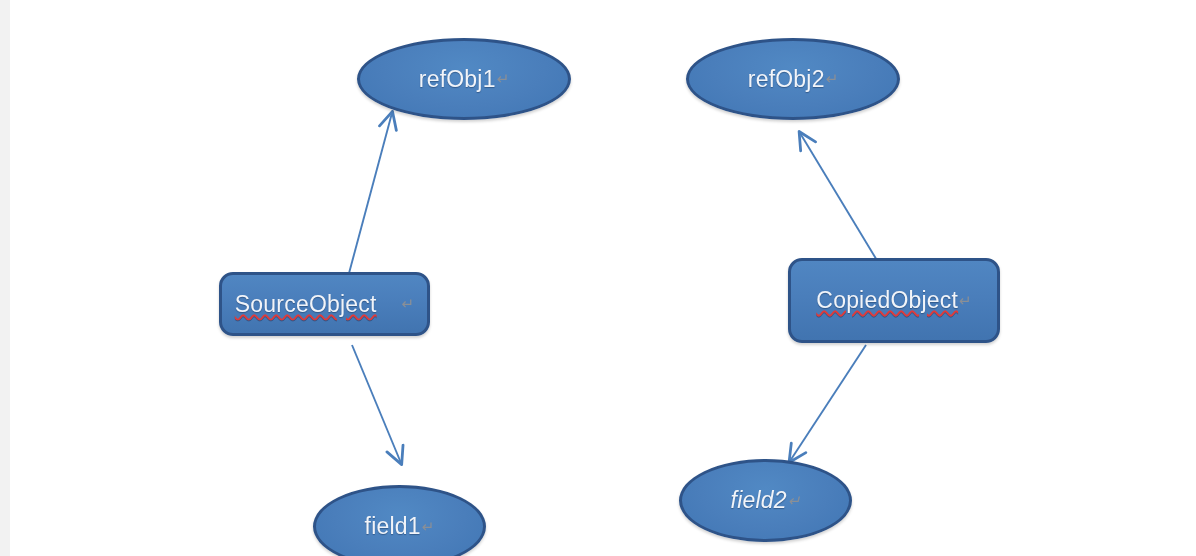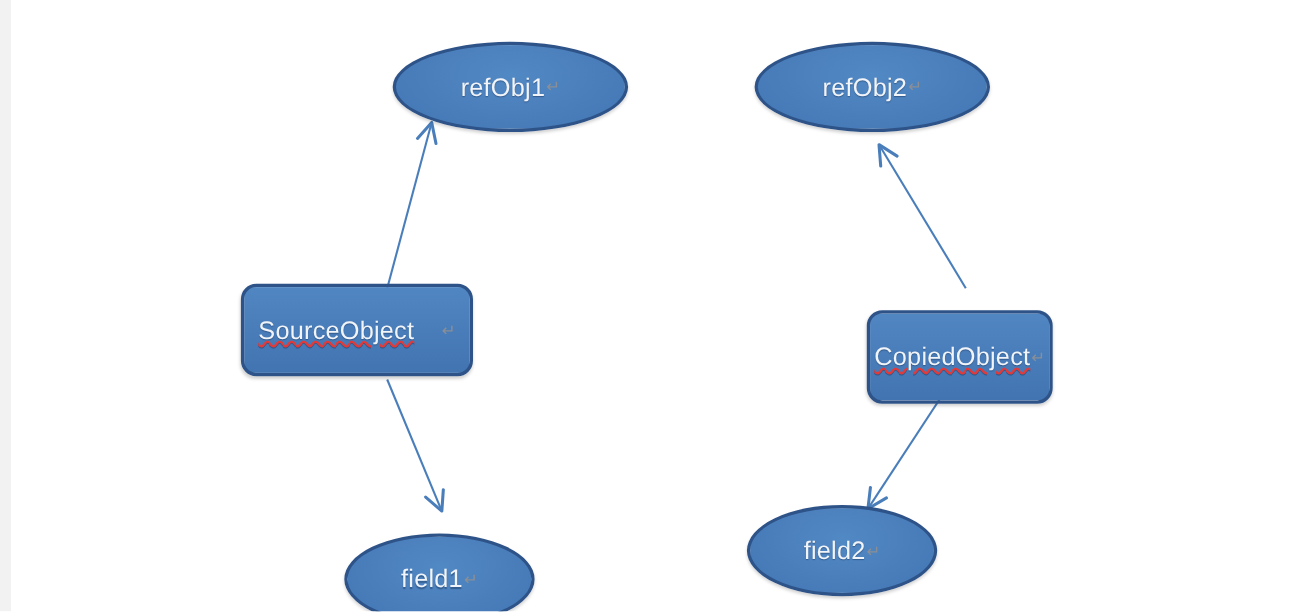--- a/index.html
+++ b/index.html
@@ -100,33 +100,33 @@
   <div class="node node-ellipse" style="left: 357px; top: 38px; width: 214px; height: 82px;">
     <span class="node-label">refObj1</span>
       <span class="pilcrow">↵</span>
   </div>
 
   <div class="node node-ellipse" style="left: 686px; top: 38px; width: 214px; height: 82px;">
     <span class="node-label">refObj2</span>
       <span class="pilcrow">↵</span>
   </div>
 
-  <div class="node node-rect" style="left: 219px; top: 258px; width: 211px; height: 84px; gap: 24px;">
+  <div class="node node-rect" style="left: 219px; top: 272px; width: 211px; height: 64px; gap: 24px;">
     <span class="node-label misspelled">SourceObject</span>
       <span class="pilcrow">↵</span>
   </div>
 
-  <div class="node node-rect" style="left: 788px; top: 258px; width: 169px; height: 85px; margin-top: 24px;">
+  <div class="node node-rect" style="left: 788px; top: 258px; width: 212px; height: 85px;">
     <span class="node-label misspelled">CopiedObject</span>
       <span class="pilcrow">↵</span>
   </div>
 
   <div class="node node-ellipse" style="left: 313px; top: 485px; width: 173px; height: 83px;">
     <span class="node-label">field1</span>
       <span class="pilcrow">↵</span>
   </div>
 
-  <div class="node node-ellipse" style="left: 679px; top: 459px; width: 173px; height: 83px;">
+  <div class="node node-ellipse" style="left: 679px; top: 459px; width: 173px; height: 83px; font-style: italic;">
     <span class="node-label">field2</span>
       <span class="pilcrow">↵</span>
   </div>
 
 </div>
 
 </body></html>

